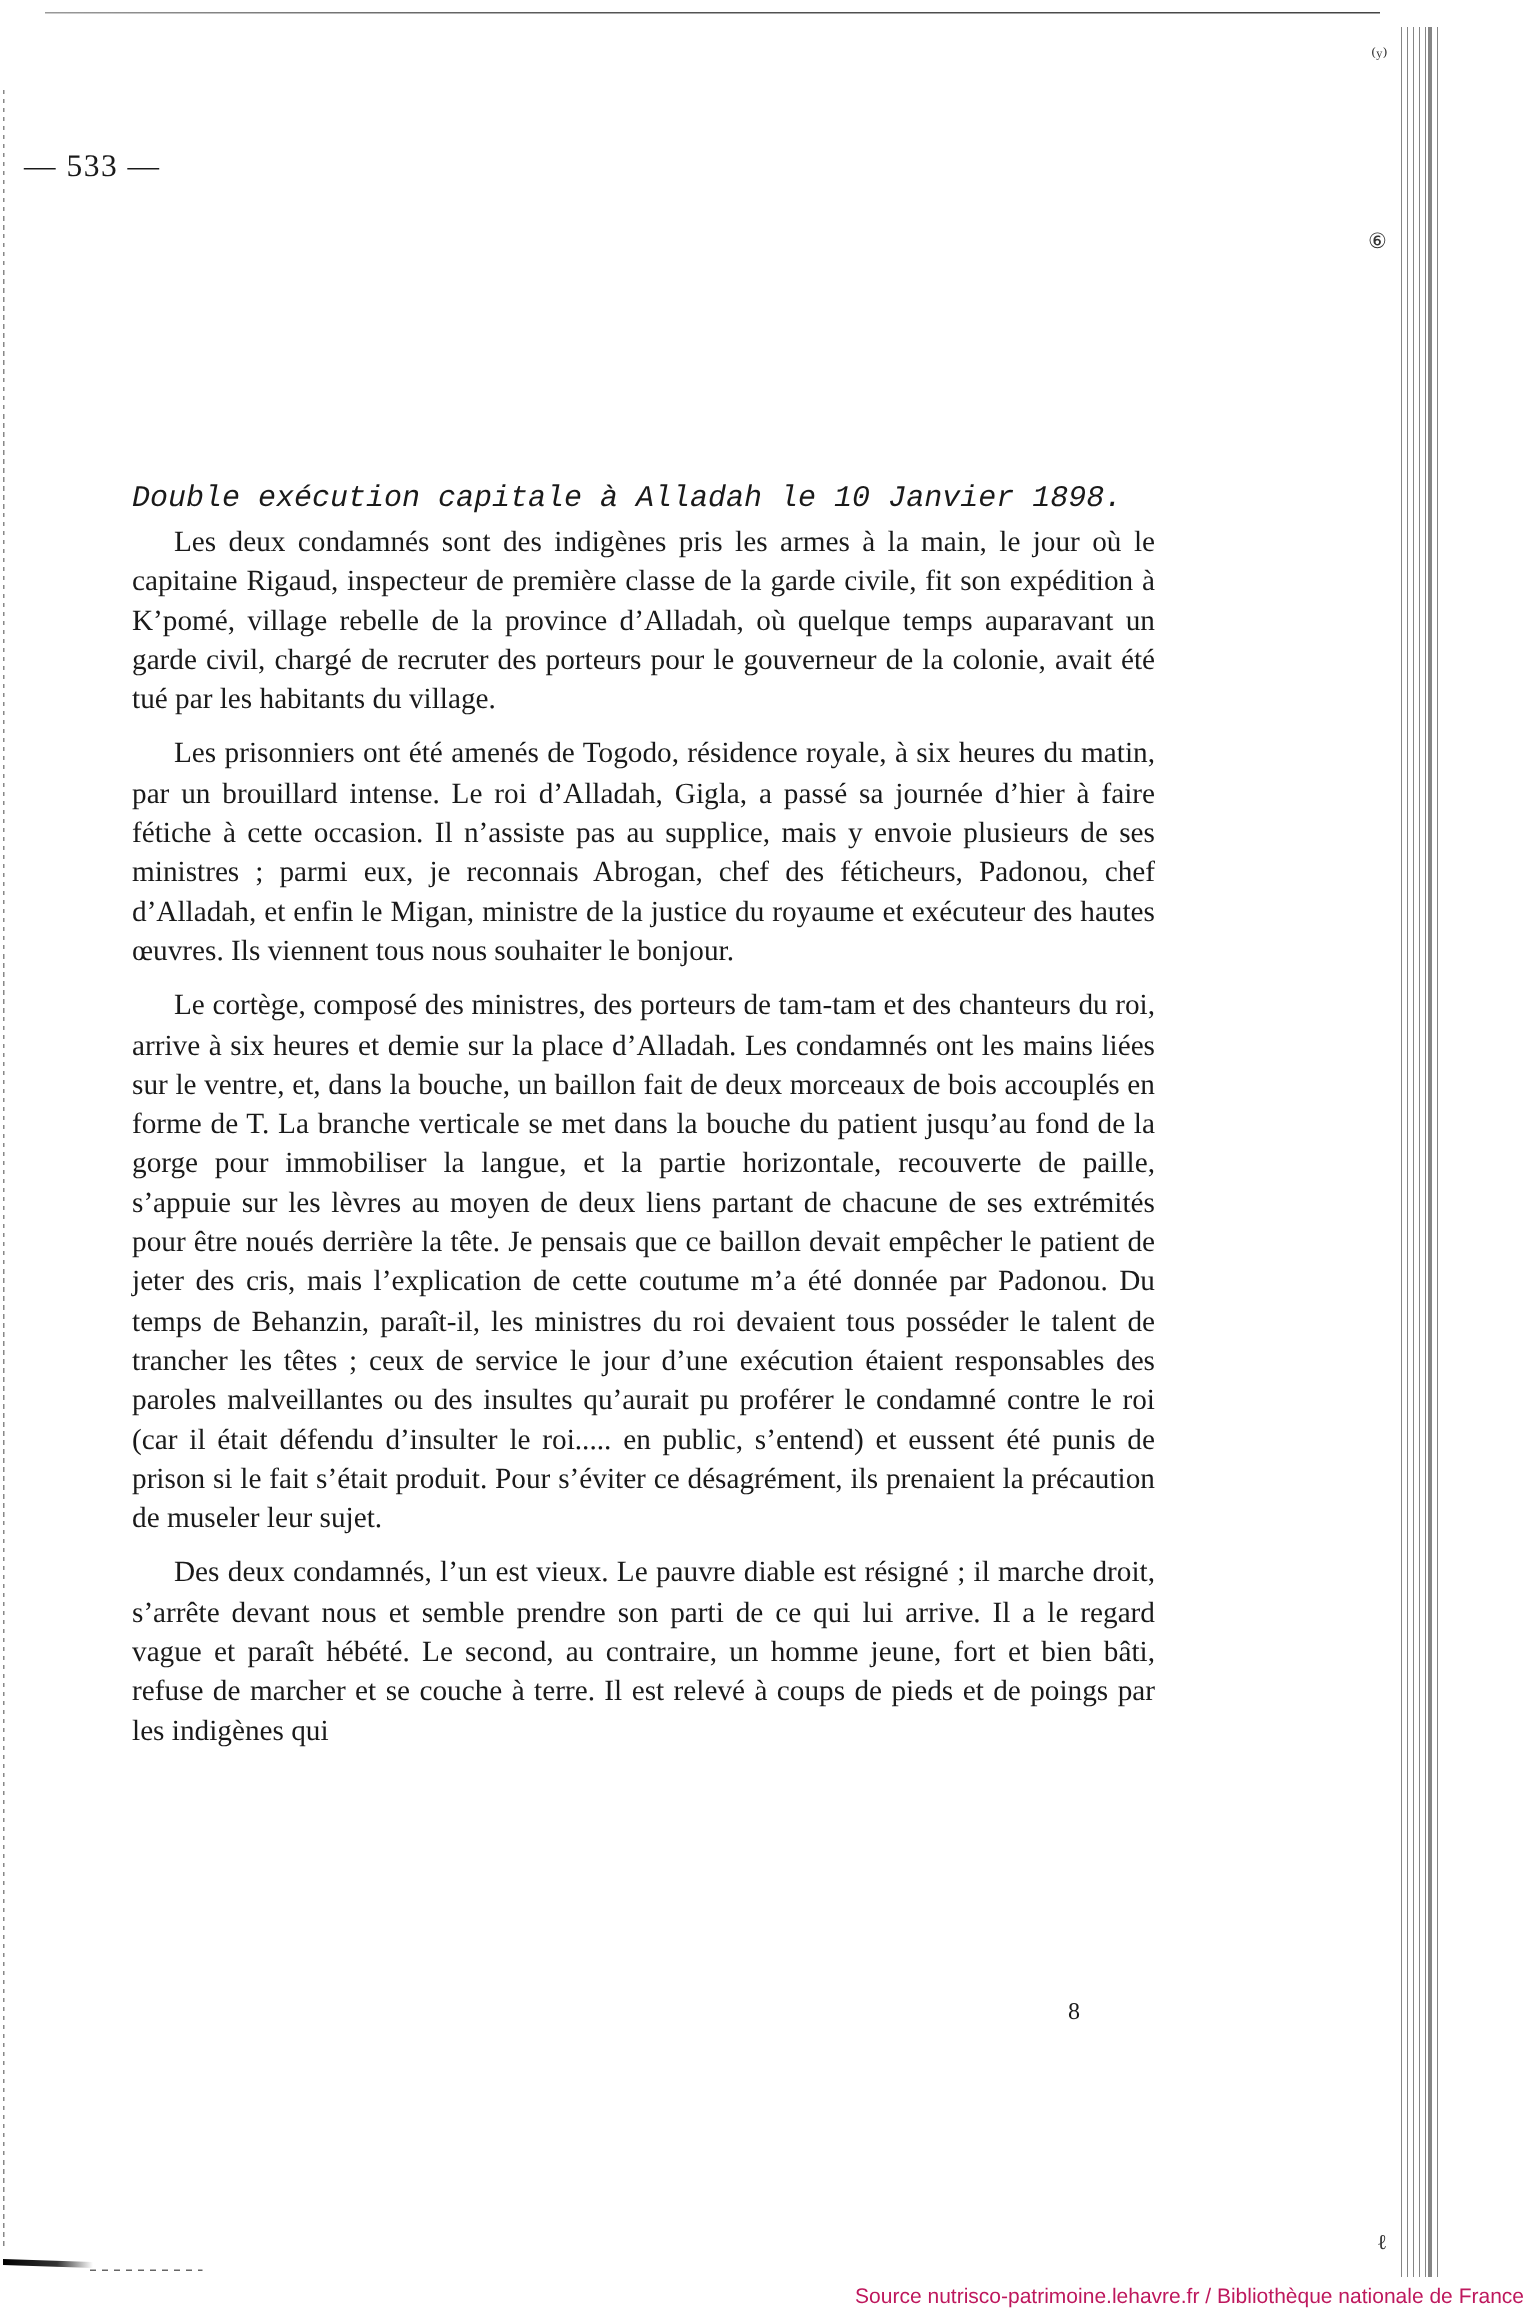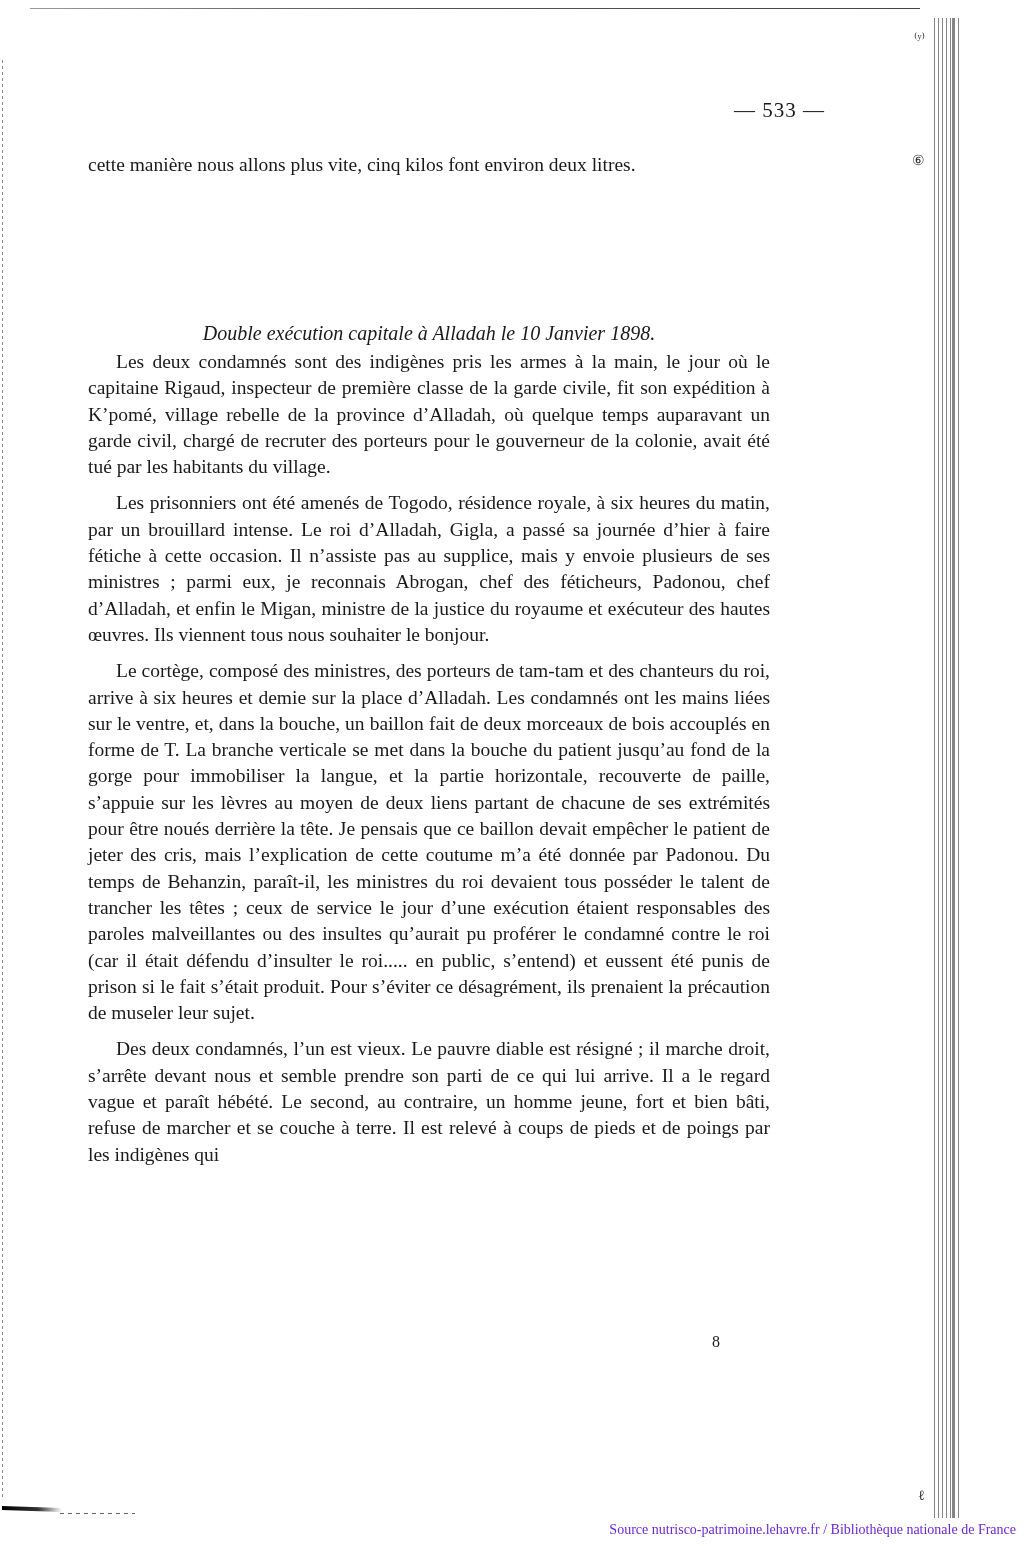--- a/index.html
+++ b/index.html
@@ -31,59 +31,58 @@
     transform: skewY(2deg);
   }
   .bottom-left-trail {
     position: absolute; left: 60px; top: 1513px; width: 75px; height: 1px;
     background: repeating-linear-gradient(90deg, #666 0 4px, transparent 4px 8px);
   }
   .margin-mark {
     position: absolute; font-size: 14px; color: #333;
   }
   .page-number {
-    position: absolute; left: 3px; top: 98px; width: 822px; text-align: right;
+    position: absolute; left: 16px; top: 98px; width: 822px; text-align: left;
     font-size: 21px; letter-spacing: 1px;
   }
   .text-block {
     position: absolute; left: 88px; width: 682px;
     font-size: 19.5px; line-height: 26.3px; text-align: justify;
     font-stretch: condensed;
   }
   .text-block p { margin: 0 0 10px 0; text-indent: 28px; }
   .text-block p.cont { text-indent: 0; }
   .section-heading {
-    position: absolute; left: 88px; top: 320px; width: 682px; text-align: center;
-    font-style: italic; font-size: 20px; line-height: 26px;
+    position: absolute; left: 88px; top: 320px; width: 682px; text-align: left;
+    font-style: italic; font-size: 20px; line-height: 26px; font-family: Liberation Mono, monospace;
   }
   .signature {
     position: absolute; left: 712px; top: 1333px; font-size: 16px;
   }
   .footer-source {
     position: absolute; right: 8px; top: 1522px;
-    font-family: Liberation Serif, serif; font-size: 14px; color: #6d28d9;
+    font-family: Liberation Sans, sans-serif; font-size: 14px; color: #be185d;
   }
 </style>
 </head>
 <body>
 
 <div class="scan-top-line"></div>
 <div class="scan-left-line"></div>
 <div class="binding-edge"></div>
 <div class="bottom-left-mark"></div>
 <div class="bottom-left-trail"></div>
 
 <span class="margin-mark" style="left:914px; top:30px;">⁽ʸ⁾</span>
 <span class="margin-mark" style="left:912px; top:152px;">⑥</span>
 <span class="margin-mark" style="left:918px; top:1488px;">ℓ</span>
 
 <div class="page-number">— 533 —</div>
 
 <div class="text-block" style="top:152px;">
-  <p class="cont">cette manière nous allons plus vite, cinq kilos font environ deux litres.</p>
 </div>
 
 <div class="section-heading">Double exécution capitale à Alladah le 10 Janvier 1898.</div>
 
 <div class="text-block" style="top:349px;">
   <p>Les deux condamnés sont des indigènes pris les armes à la main, le jour où le capitaine Rigaud, inspecteur de première classe de la garde civile, fit son expédition à K’pomé, village rebelle de la province d’Alladah, où quelque temps auparavant un garde civil, chargé de recruter des porteurs pour le gouverneur de la colonie, avait été tué par les habitants du village.</p>
   <p>Les prisonniers ont été amenés de Togodo, résidence royale, à six heures du matin, par un brouillard intense. Le roi d’Alladah, Gigla, a passé sa journée d’hier à faire fétiche à cette occasion. Il n’assiste pas au supplice, mais y envoie plusieurs de ses ministres ; parmi eux, je reconnais Abrogan, chef des féticheurs, Padonou, chef d’Alladah, et enfin le Migan, ministre de la justice du royaume et exécuteur des hautes œuvres. Ils viennent tous nous souhaiter le bonjour.</p>
   <p>Le cortège, composé des ministres, des porteurs de tam-tam et des chanteurs du roi, arrive à six heures et demie sur la place d’Alladah. Les condamnés ont les mains liées sur le ventre, et, dans la bouche, un baillon fait de deux morceaux de bois accouplés en forme de T. La branche verticale se met dans la bouche du patient jusqu’au fond de la gorge pour immobiliser la langue, et la partie horizontale, recouverte de paille, s’appuie sur les lèvres au moyen de deux liens partant de chacune de ses extrémités pour être noués derrière la tête. Je pensais que ce baillon devait empêcher le patient de jeter des cris, mais l’explication de cette coutume m’a été donnée par Padonou. Du temps de Behanzin, paraît-il, les ministres du roi devaient tous posséder le talent de trancher les têtes ; ceux de service le jour d’une exécution étaient responsables des paroles malveillantes ou des insultes qu’aurait pu proférer le condamné contre le roi (car il était défendu d’insulter le roi..... en public, s’entend) et eussent été punis de prison si le fait s’était produit. Pour s’éviter ce désagrément, ils prenaient la précaution de museler leur sujet.</p>
   <p>Des deux condamnés, l’un est vieux. Le pauvre diable est résigné ; il marche droit, s’arrête devant nous et semble prendre son parti de ce qui lui arrive. Il a le regard vague et paraît hébété. Le second, au contraire, un homme jeune, fort et bien bâti, refuse de marcher et se couche à terre. Il est relevé à coups de pieds et de poings par les indigènes qui</p>
 </div>

